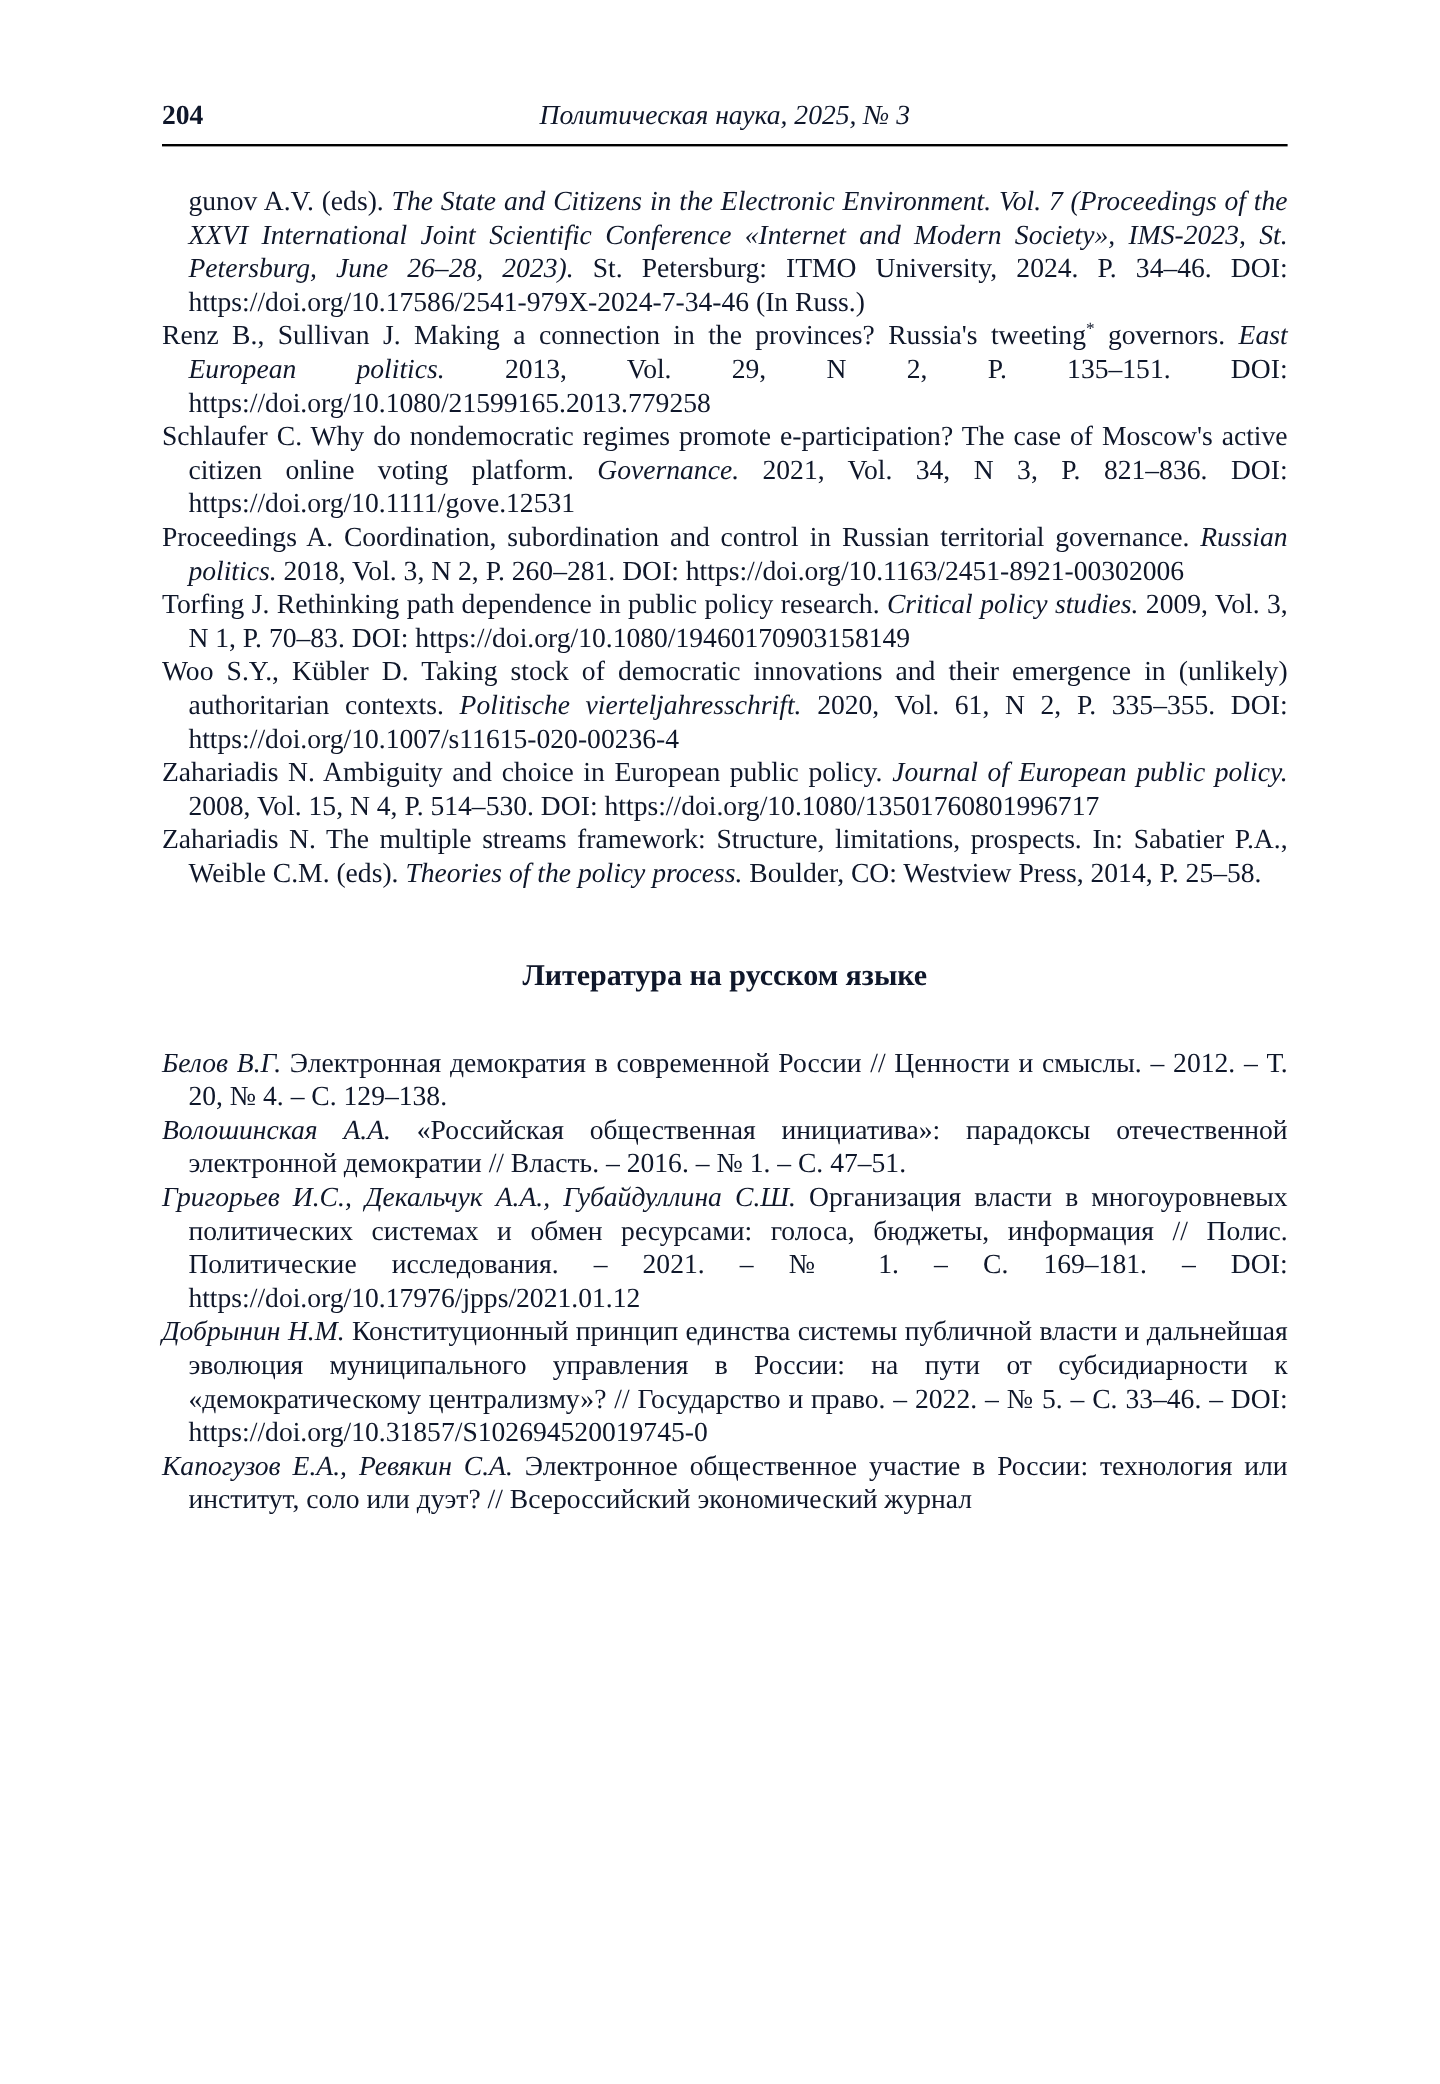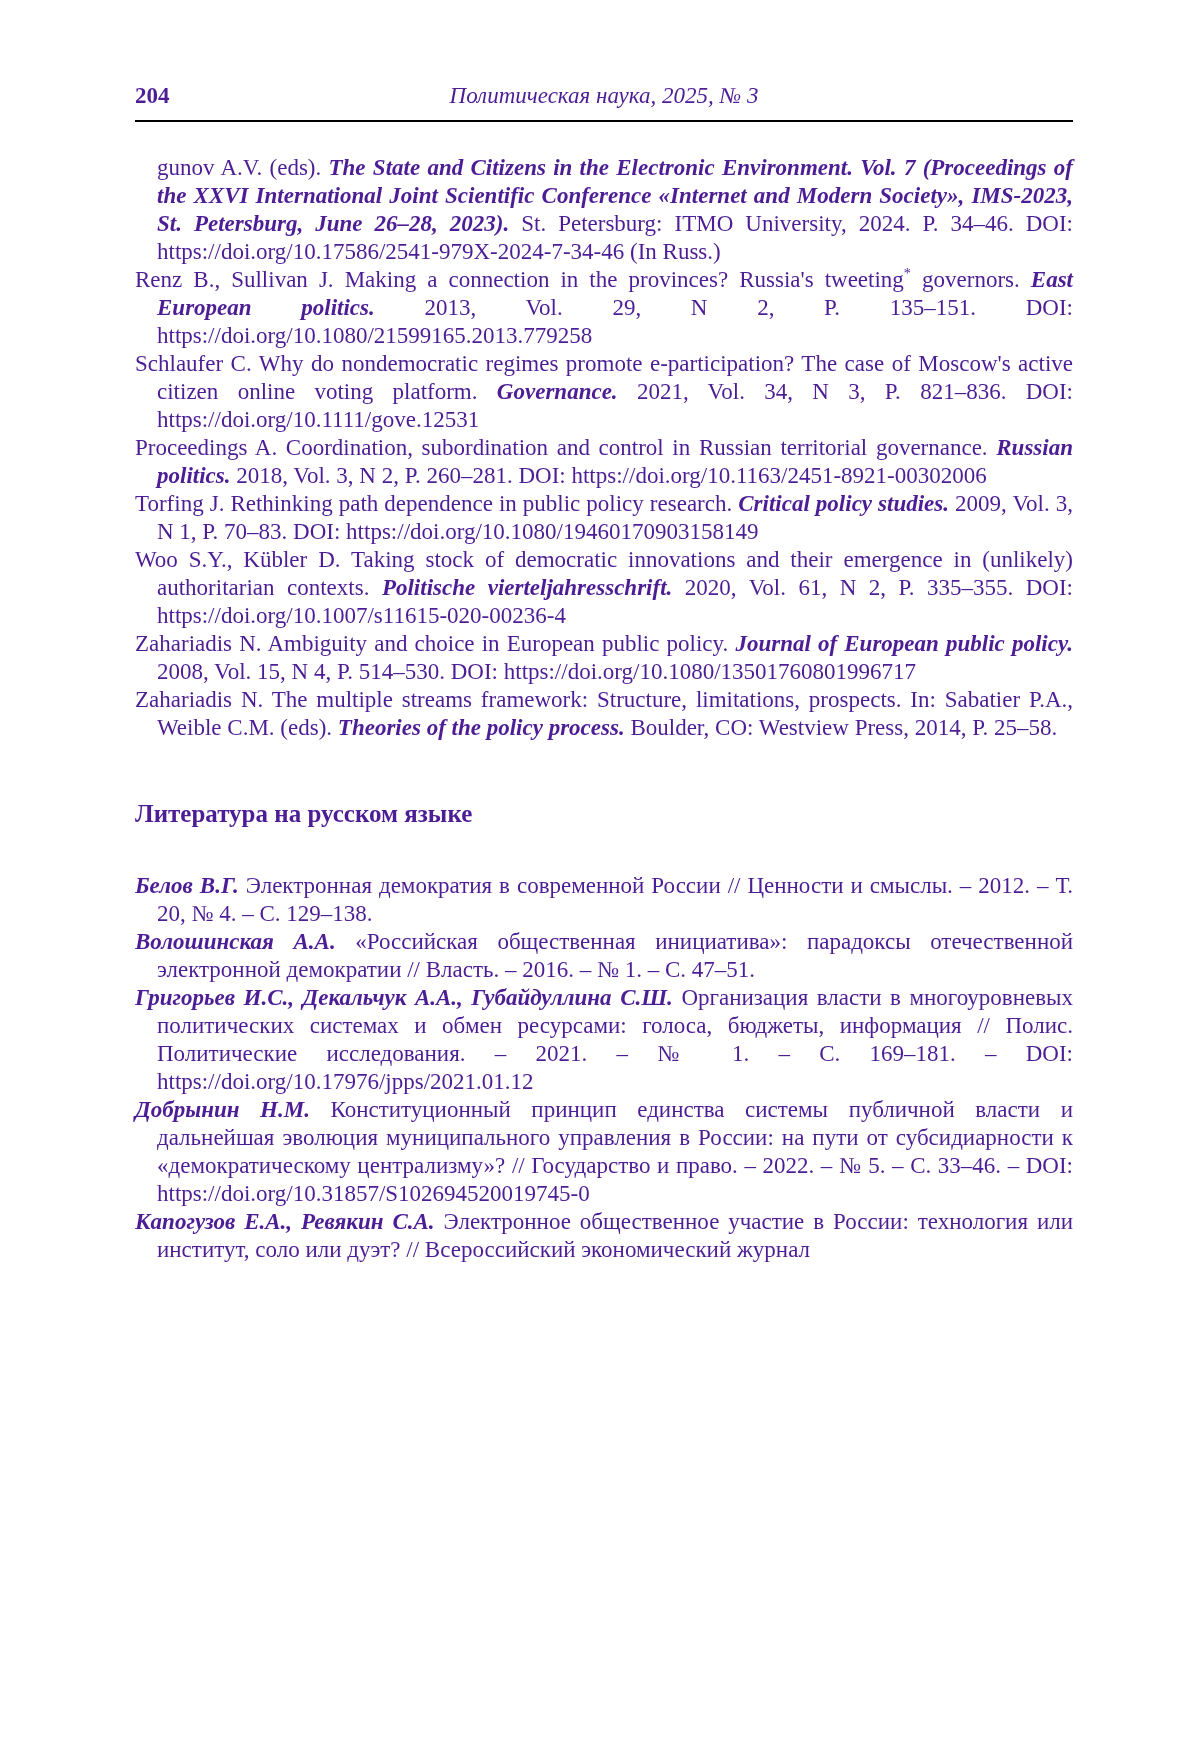--- a/index.html
+++ b/index.html
@@ -2,21 +2,21 @@
 <html><head>
 <meta charset="utf-8">
 <style>
   * { margin: 0; padding: 0; box-sizing: border-box; }
   html, body { background: #ffffff; }
   .page {
     position: relative;
     width: 1200px;
     height: 1737px;
     background: #ffffff;
-    color: #4c1d95;
+    color: #0f172a;
     font-family: "Liberation Serif", "DejaVu Serif", serif;
     font-size: 23px;
     line-height: 28px;
     overflow: hidden;
   }
   .content {
     position: absolute;
     left: 135px;
     top: 82px;
     width: 938px;
@@ -38,28 +38,28 @@
   .refs {
     margin-top: 32px;
     text-align: justify;
   }
   .ref {
     padding-left: 22px;
     text-indent: -22px;
     overflow-wrap: break-word;
   }
   .ref.cont { text-indent: 0; }
-  .it { font-style: italic; font-weight: bold; }
+  .it { font-style: italic; }
   sup.fn-mark {
     font-size: 0.62em;
     vertical-align: super;
     line-height: 0;
   }
   .section-heading {
-    text-align: left;
+    text-align: center;
     font-size: 25px;
     font-weight: bold;
     margin-top: 58px;
     margin-bottom: 44px;
   }
   .footnote-area { margin-top: 28px; }
   .footnote-rule {
     width: 372px;
     height: 3px;
     background: #000;

